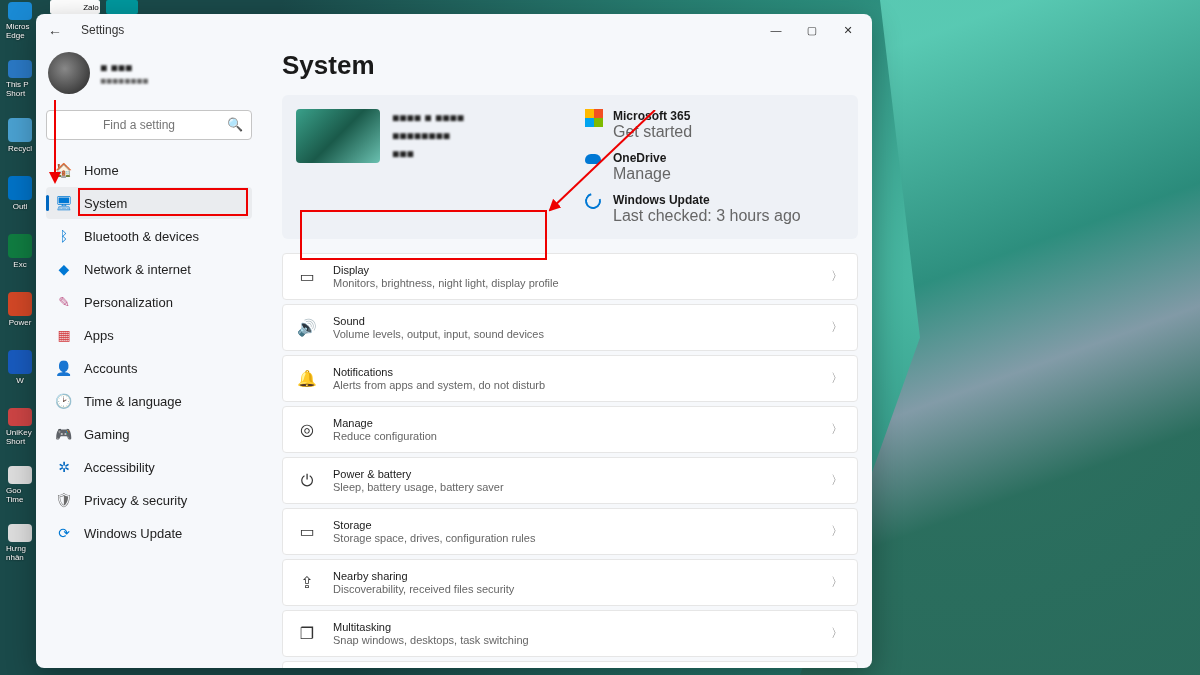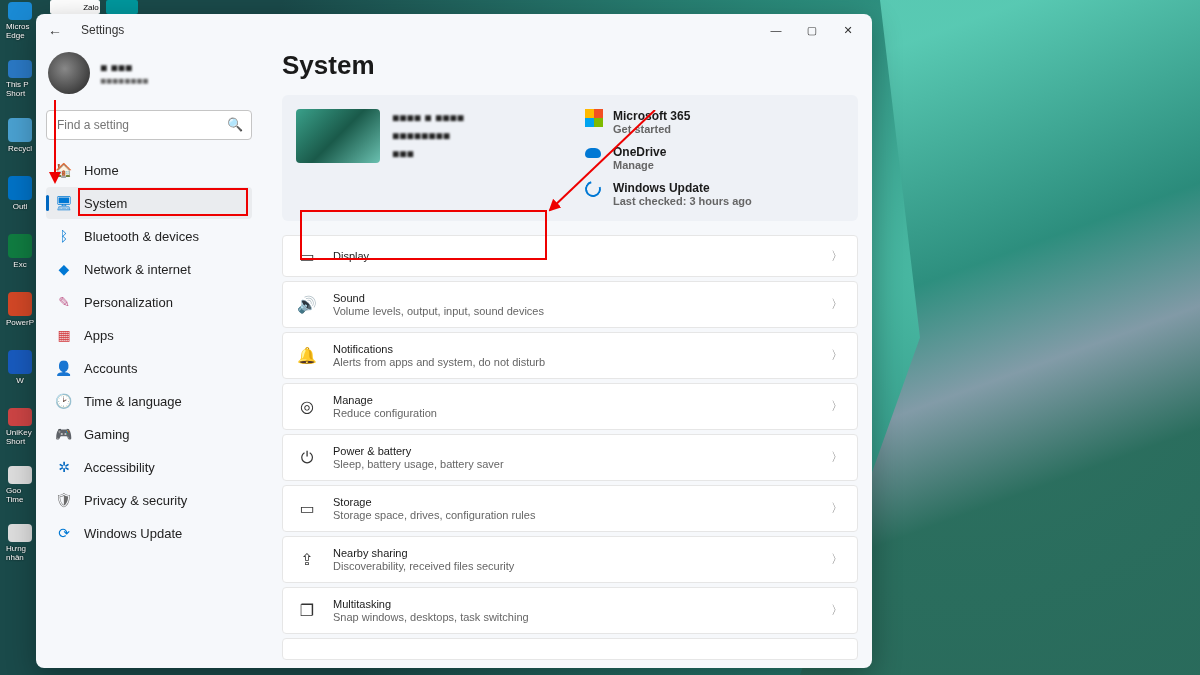--- a/index.html
+++ b/index.html
@@ -22,40 +22,40 @@
   .titlebar .winbtns div { width:36px; height:26px; display:flex; align-items:center; justify-content:center; font-size:11px; color:#333; cursor:pointer; }
 
   .body { flex:1; display:flex; overflow:hidden; }
   .sidebar { width:226px; padding:0 10px 10px 10px; display:flex; flex-direction:column; background:transparent; }
   .profile { display:flex; align-items:center; gap:10px; padding:6px 2px 12px 2px; }
   .profile .avatar { width:42px; height:42px; border-radius:50%; background:radial-gradient(circle at 40% 40%,#888,#222); }
   .profile .txt { font-size:12px; color:#222; filter:blur(1.2px); }
   .profile .txt .sub { font-size:10px; color:#666; }
 
   .search { position:relative; margin:4px 0 14px 0; }
-  .search input { width:100%; height:30px; border:1px solid #c5c5c5; background:#fff; border-radius:4px; padding:0 30px 0 10px; font-size:12px; outline:none; }
+  .search input { width:100%; height:30px; border:1px solid #c5c5c5; background:#fff; border-radius:4px; padding:0 30px 0 10px; font-size:12px; outline:none;text-align:center; }
   .search .sicon { position:absolute; right:8px; top:7px; font-size:13px; color:#555; }
 
   .nav { display:flex; flex-direction:column; gap:1px; }
   .nav-item { display:flex; align-items:center; gap:12px; height:32px; padding:0 10px; border-radius:4px; font-size:13px; color:#222; cursor:pointer; }
   .nav-item.sel { background:#eaecef; position:relative; }
   .nav-item.sel::before { content:""; position:absolute; left:0px; top:8px; width:3px; height:16px; background:#0067c0; border-radius:3px; }
   .nav-item .nicon { width:16px; height:16px; display:flex; align-items:center; justify-content:center; font-size:14px; }
 
   .content { flex:1; padding:0 14px 10px 20px; overflow-y:auto; }
   .content h1 { font-size:26px; font-weight:600; color:#1a1a1a; margin:4px 0 14px 0; }
 
   .hero { background:#eef1f6; border-radius:6px; padding:14px; display:grid; grid-template-columns: 1fr 1fr; gap:10px 30px; margin-bottom:14px; }
   .pc { grid-column:1; grid-row:1 / span 2; display:flex; gap:12px; align-items:flex-start; }
   .pc .thumb { width:84px; height:54px; border-radius:4px; background:linear-gradient(135deg,#3aa08a,#1a5a4a,#6ac0b0); flex-shrink:0; }
   .pc .pinfo { font-size:12px; color:#222; filter:blur(1.3px); line-height:1.5; }
   .svc { display:flex; gap:10px; align-items:flex-start; }
   .svc .sicn { width:18px; height:18px; flex-shrink:0; }
   .svc .stxt .t { font-size:12px; font-weight:600; color:#1a1a1a; }
-  .svc .stxt .s { font-size:11px; color:#666;font-weight:bold; }
+  .svc .stxt .s { font-size:16px; color:#666; }
 
   .card { background:#fff; border:1px solid #e6e6e6; border-radius:4px; padding:10px 14px; margin-bottom:4px; display:flex; align-items:center; gap:16px; cursor:pointer; }
   .card .cicon { width:20px; height:20px; display:flex; align-items:center; justify-content:center; color:#333; font-size:16px; }
   .card .ctxt { flex:1; }
   .card .ctxt .ct { font-size:11px; color:#1a1a1a; }
   .card .ctxt .cs { font-size:11px; color:#666; margin-top:1px; }
   .card .chev { color:#777; font-size:12px; }
 
   
   .anno-box1 { position:absolute; border:2px solid #e00; pointer-events:none; z-index:5; }
@@ -95,21 +95,21 @@
     <div class="dicon">
       <div class="box" style="background:#0072c6"></div>
       <span>Outl</span>
     </div>
     <div class="dicon">
       <div class="box" style="background:#107c41"></div>
       <span>Exc</span>
     </div>
     <div class="dicon">
       <div class="box" style="background:#d24726"></div>
-      <span>PowerP</span>
+      <span>Power</span>
     </div>
     <div class="dicon">
       <div class="box" style="background:#185abd"></div>
       <span>W</span>
     </div>
     <div class="dicon">
       <div class="box" style="background:#c44"></div>
       <span>UniKey Short</span>
     </div>
     <div class="dicon">
@@ -234,20 +234,21 @@
               <div class="s">Last checked: 3 hours ago</div>
             </div>
         </div>
       </div>
 
       <div id="cards">
           <div class="card">
             <div class="cicon">▭</div>
             <div class="ctxt">
               <div class="ct">Display</div>
+              <div class="cs">Monitors, brightness, night light, display profile</div>
             </div>
             <div class="chev">〉</div>
           </div>
           <div class="card">
             <div class="cicon">🔊</div>
             <div class="ctxt">
               <div class="ct">Sound</div>
               <div class="cs">Volume levels, output, input, sound devices</div>
             </div>
             <div class="chev">〉</div>

